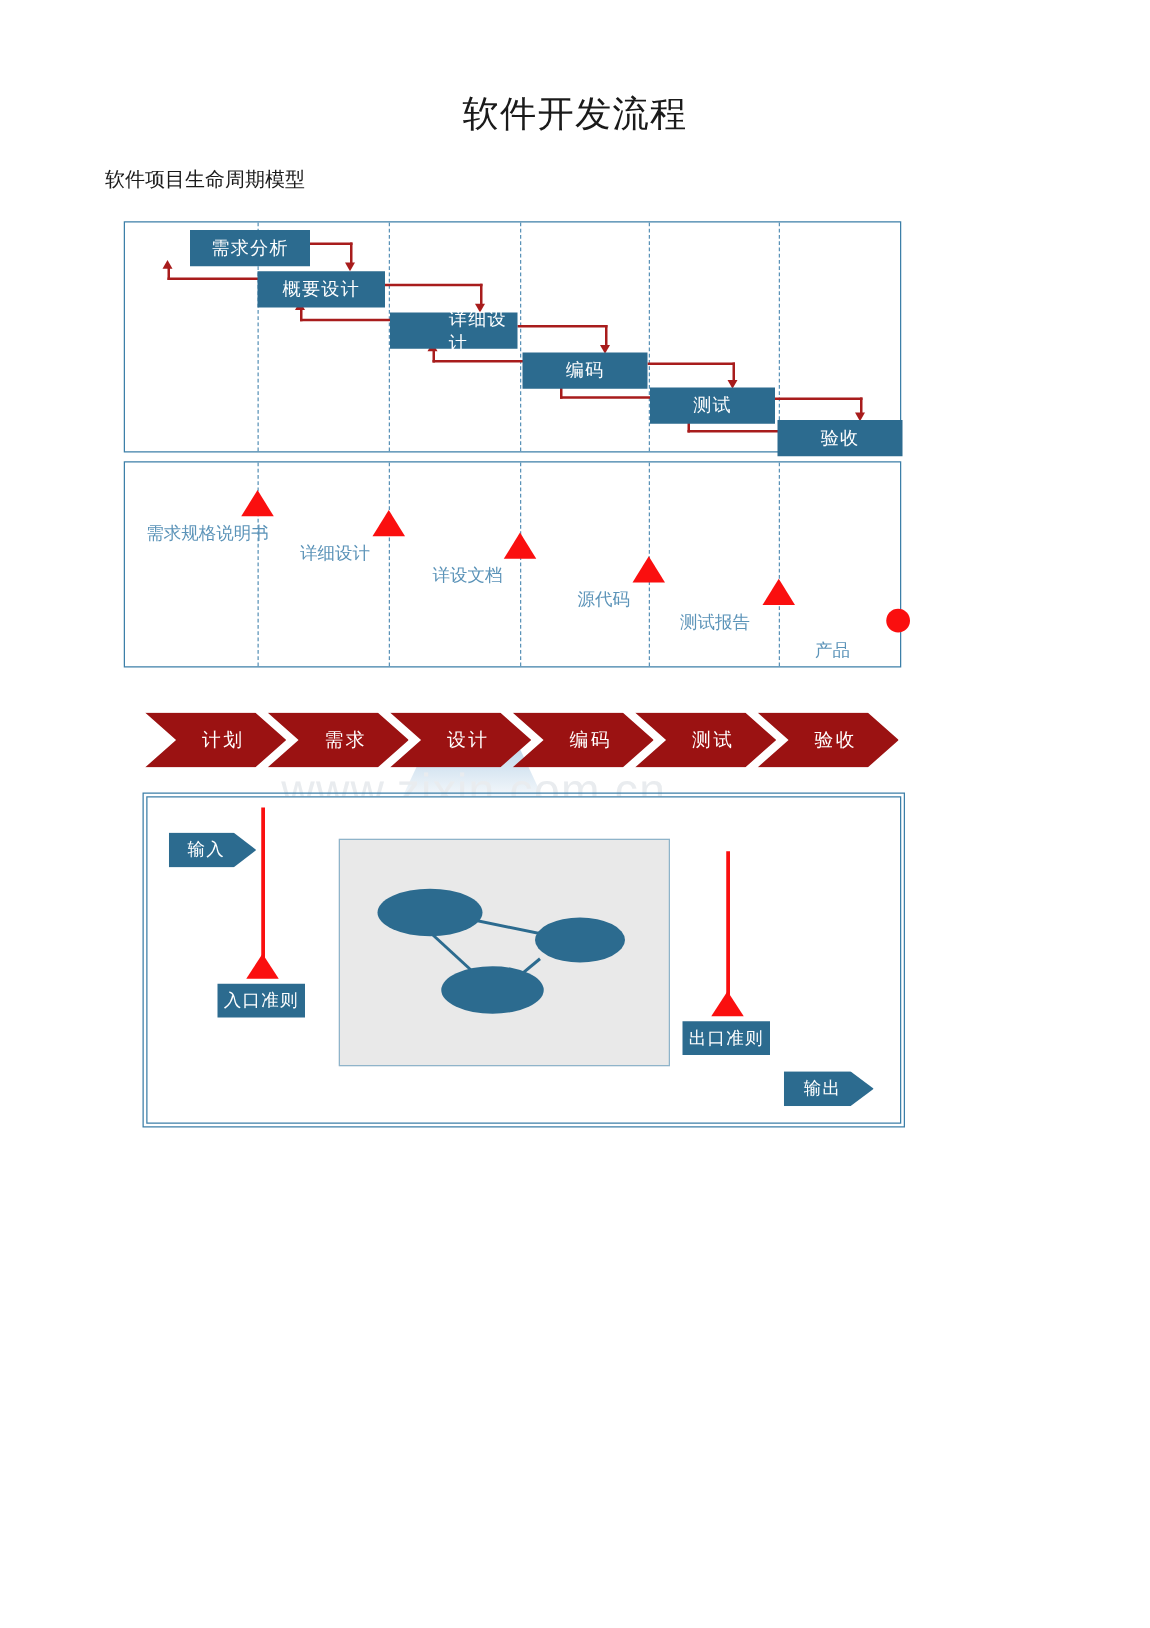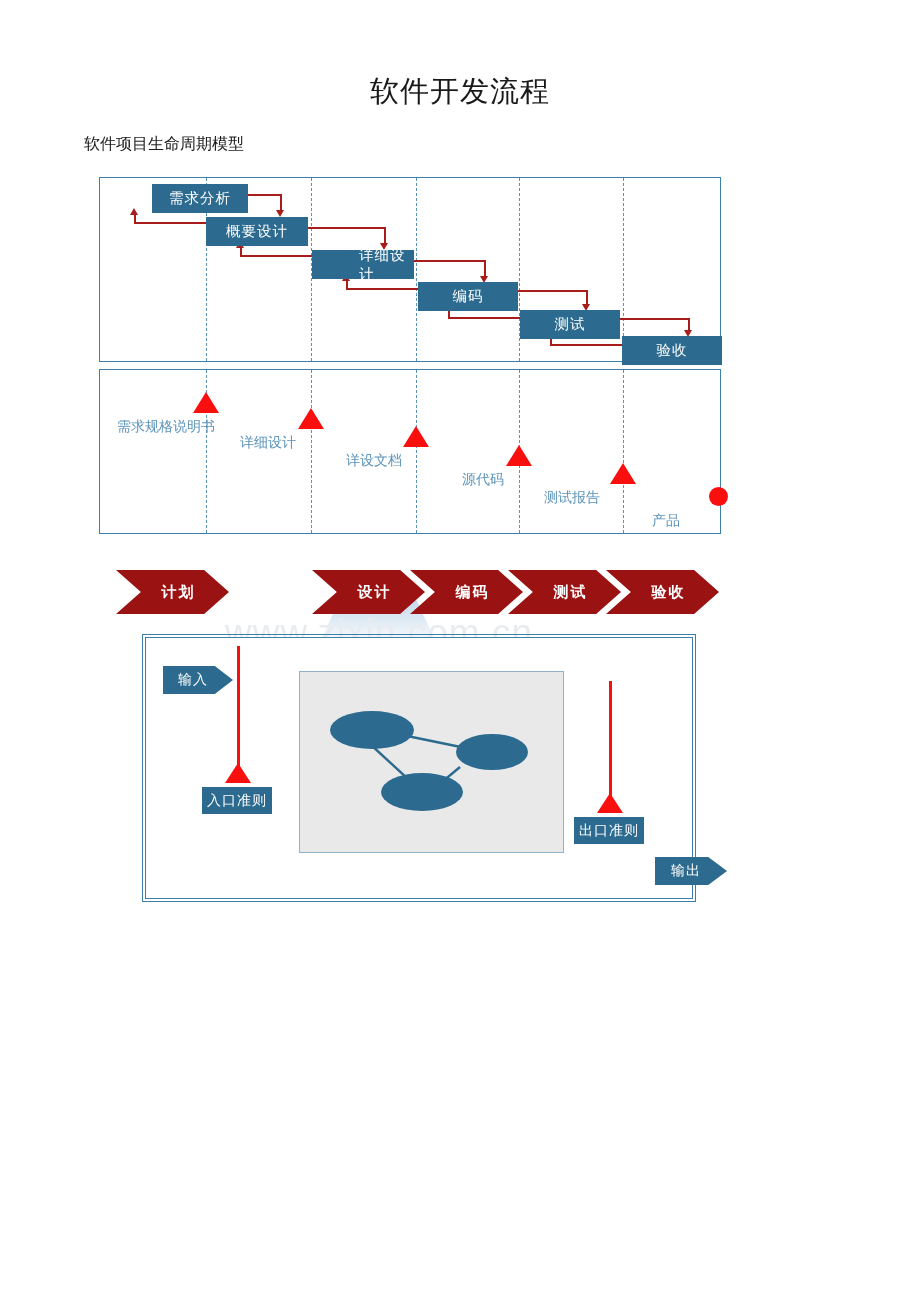--- a/index.html
+++ b/index.html
@@ -133,48 +133,46 @@
     background: #fa0f0f;
     z-index: 5;
   }
 
   
   #chevron-band {
     position: absolute;
     left: 116px; top: 570px;
     width: 600px; height: 44px;
     z-index: 3;
-    font-weight: bold;
   }
   .chevron {
     position: absolute;
     top: 0;
     height: 44px;
     background: #9b1212;
     color: #fff;
     font-size: 15px;
     letter-spacing: 2px;
     display: flex;
     align-items: center;
     justify-content: center;
     padding-left: 12px;
     clip-path: polygon(0% 0%, 78% 0%, 100% 50%, 78% 100%, 0% 100%, 22% 50%);
   }
 
   
   #process-panel {
     position: absolute;
     left: 117px; top: 637px;
-    width: 548px; height: 262px;
+    width: 604px; height: 262px;
     border: 1.6px solid #3c7fa8;
     outline: 1.6px solid #3c7fa8;
     outline-offset: 2.5px;
     background: #fff;
     z-index: 2;
-    margin-left: 28px;
   }
   .pent-tag {
     position: absolute;
     height: 28px;
     background: #2c6b8f;
     color: #fff;
     font-size: 14px;
     display: flex;
     align-items: center;
     justify-content: center;
@@ -324,20 +322,23 @@
   <div class="deliv-tri" style="left:510px; top:93px;"></div>
   <div class="deliv-label" style="left:444px; top:119px;">测试报告</div>
 
   <div id="product-dot" style="left:609px; top:117px;"></div>
   <div class="deliv-label" style="left:552px; top:142px;">产品</div>
 </div>
 
 <div id="chevron-band">
   <div class="chevron" style="left:0px; width:113px;">
     <span>计划</span>
+  </div>
+  <div class="chevron" style="left:98px; width:113px;">
+    <span>需求</span>
   </div>
   <div class="chevron" style="left:196px; width:113px;">
     <span>设计</span>
   </div>
   <div class="chevron" style="left:294px; width:113px;">
     <span>编码</span>
   </div>
   <div class="chevron" style="left:392px; width:113px;">
     <span>测试</span>
   </div>

